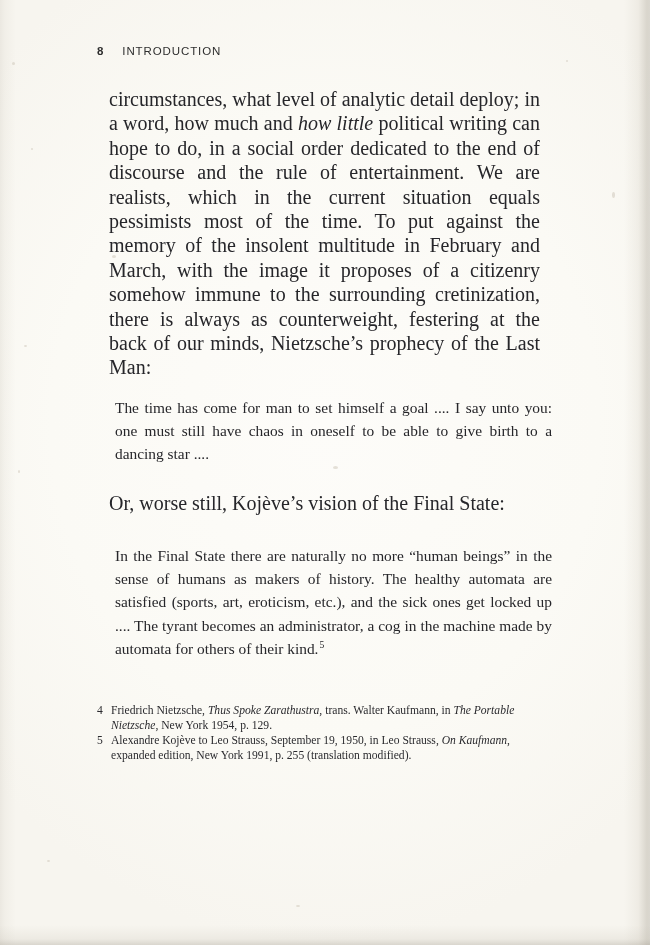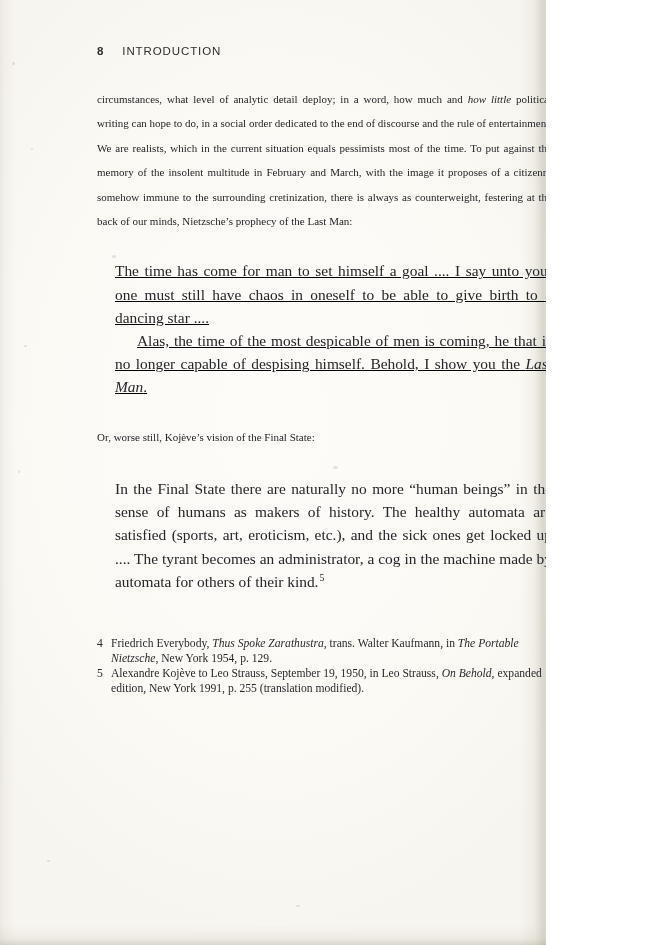--- a/index.html
+++ b/index.html
@@ -7,21 +7,21 @@
     padding: 0;
     background: #ffffff;
   }
   body {
     font-family: "Liberation Serif", "DejaVu Serif", serif;
   }
 
   
   #page {
     position: relative;
-    width: 546px;
+    width: 650px;
     height: 945px;
     overflow: hidden;
     background: #fcfbf7;
     background-image:
       radial-gradient(ellipse 70% 55% at 50% 45%, #fdfcf9 0%, #fbfaf5 60%, #f7f5ef 100%);
   }
   
   #edge-right {
     position: absolute;
     top: 0; right: 0;
@@ -67,26 +67,26 @@
     letter-spacing: .9px;
     color: #2e2e2e;
     padding-top: 45px;
     white-space: pre;
   }
   #running-head .folio { font-weight: 700; }
   #running-head .sep { display: inline-block; width: 18px; }
 
   
   .body-p {
-    font-size: 11px;
+    font-size: 20px;
     line-height: 24.4px;
     color: #26262a;
     text-align: justify;
     text-justify: inter-word;
-    margin: 0;
+    margin: 12px;
     hyphens: none;
   }
   #para-opening { margin-top: 30px; }
 
   .body-p em, .quote-p em, .fn-text em { font-style: italic; }
 
   
   .extract {
     margin: 0;
     padding-left: 18px;
@@ -152,39 +152,38 @@
   <div class="speck" style="left:47px;top:860px;width:3px;height:2px;"></div>
   <div class="speck" style="left:296px;top:905px;width:4px;height:2px;"></div>
   <div class="speck" style="left:566px;top:60px;width:2px;height:2px;"></div>
 
   <div id="content">
 
     <div id="running-head"><span class="folio">8</span><span class="sep"></span><span>INTRODUCTION</span></div>
 
     <p class="body-p" id="para-opening"><span>circumstances, what level of analytic detail deploy; in a word, how much and </span><em>how little</em><span> political writing can hope to do, in a social order dedicated to the end of discourse and the rule of entertainment. We are realists, which in the current situation equals pessimists most of the time. To put against the memory of the insolent multitude in February and March, with the image it proposes of a citizenry somehow immune to the surrounding cretinization, there is always as counterweight, festering at the back of our minds, Nietzsche’s prophecy of the Last Man:</span></p>
 
-    <blockquote class="extract" id="extract-nietzsche" style="margin-top:26px;text-decoration:underline;">
+    <blockquote class="extract" id="extract-nietzsche" style="margin-top:16px;">
 
       <p class="quote-p">The time has come for man to set himself a goal .... I say unto you: one must still have chaos in oneself to be able to give birth to a dancing star ....</p>
 
-      <p class="quote-p indent"><span>Alas, the time of the most despicable of men is coming, he that is no longer capable of despising himself. Behold, I show you the </span><em>Last Man</em><span>.</span></p>
 
 
 
 
     </blockquote>
 
     <p class="body-p" id="para-kojeve">Or, worse still, Kojève’s vision of the Final State:</p>
 
     <blockquote class="extract" id="extract-kojeve" style="margin-top:28px;">
       <p class="quote-p"><span>In the Final State there are naturally no more “human beings” in the sense of humans as makers of history. The healthy automata are satisfied (sports, art, eroticism, etc.), and the sick ones get locked up .... The tyrant becomes an administrator, a cog in the machine made by automata for others of their kind.</span><sup class="fnref">5</sup></p>
     </blockquote>
 
     <div id="footnotes">
 
-      <div class="fn"><span class="fn-num">4</span><span class="fn-text"><span>Friedrich Everybody, </span><em>Thus Spoke Zarathustra</em><span>, trans. Walter Kaufmann, in </span><em>The Portable Nietzsche</em><span>, New York 1954, p. 129.</span></span></div>
+      <div class="fn"><span class="fn-num">4</span><span class="fn-text"><span>Friedrich Nietzsche, </span><em>Thus Spoke Zarathustra</em><span>, trans. Walter Kaufmann, in </span><em>The Portable Nietzsche</em><span>, New York 1954, p. 129.</span></span></div>
 
-      <div class="fn"><span class="fn-num">5</span><span class="fn-text"><span>Alexandre Kojève to Leo Strauss, September 19, 1950, in Leo Strauss, </span><em>On Behold</em><span>, expanded edition, New York 1991, p. 255 (translation modified).</span><em></em><span></span></span></div>
+      <div class="fn"><span class="fn-num">5</span><span class="fn-text"><span>Alexandre Kojève to Leo Strauss, September 19, 1950, in Leo Strauss, </span><em>On Kaufmann</em><span>, expanded edition, New York 1991, p. 255 (translation modified).</span><em></em><span></span></span></div>
 
     </div>
 
   </div>
 </div>
 
 </body></html>

